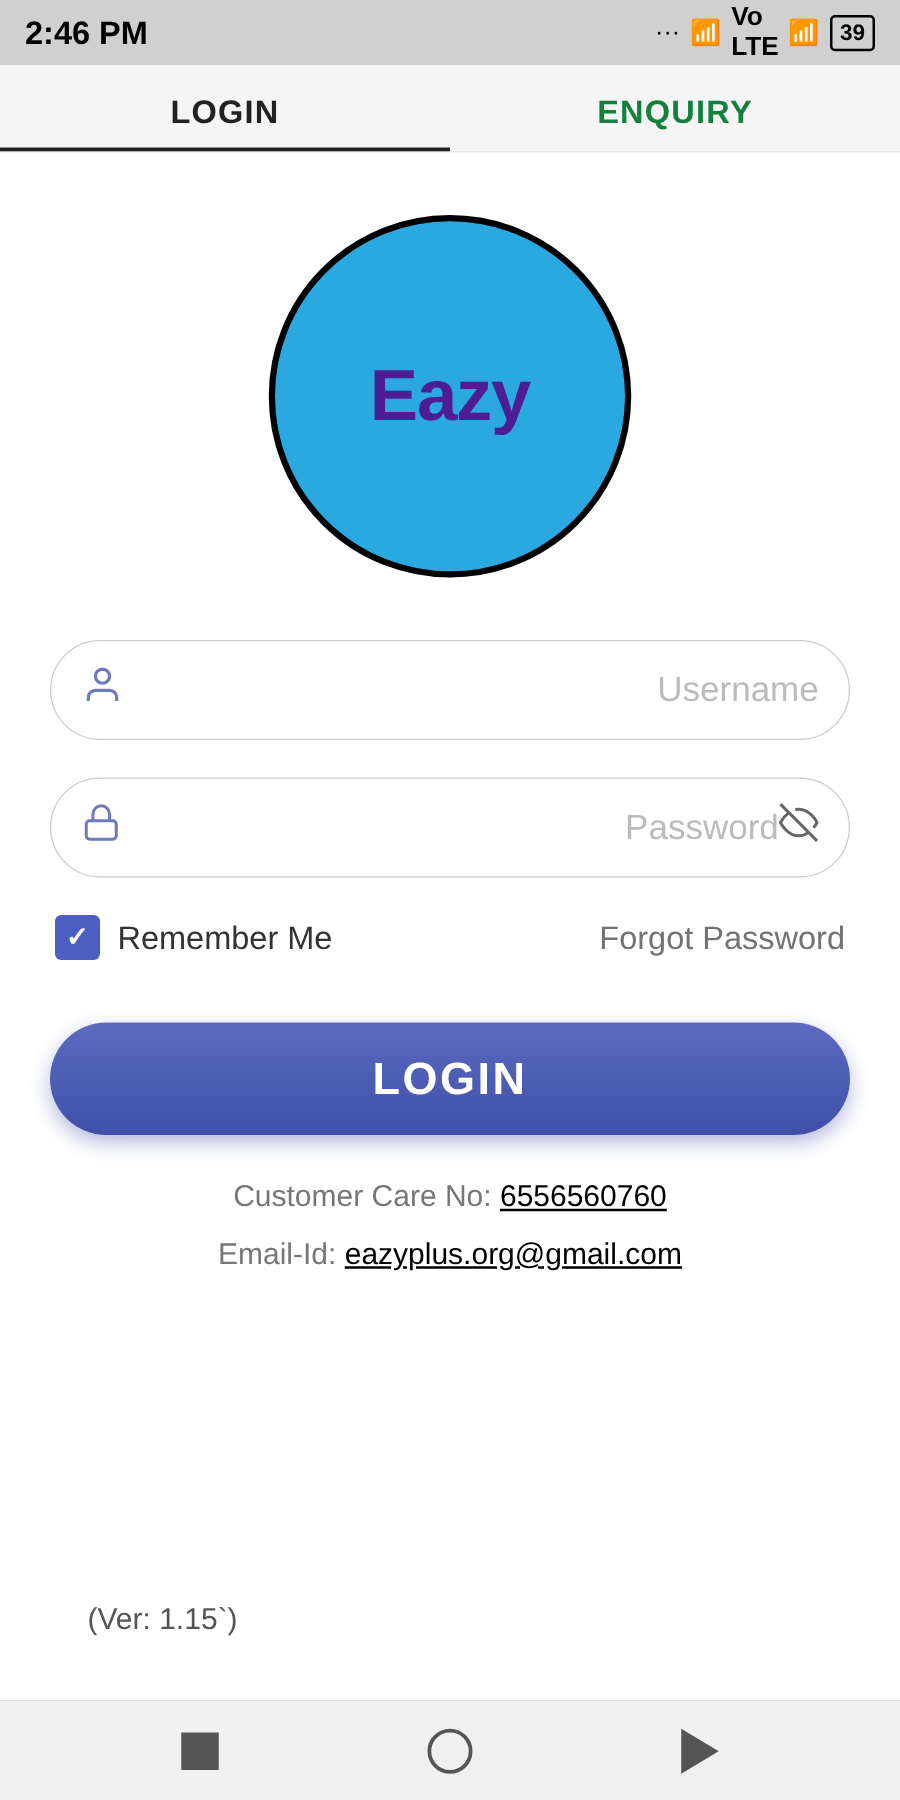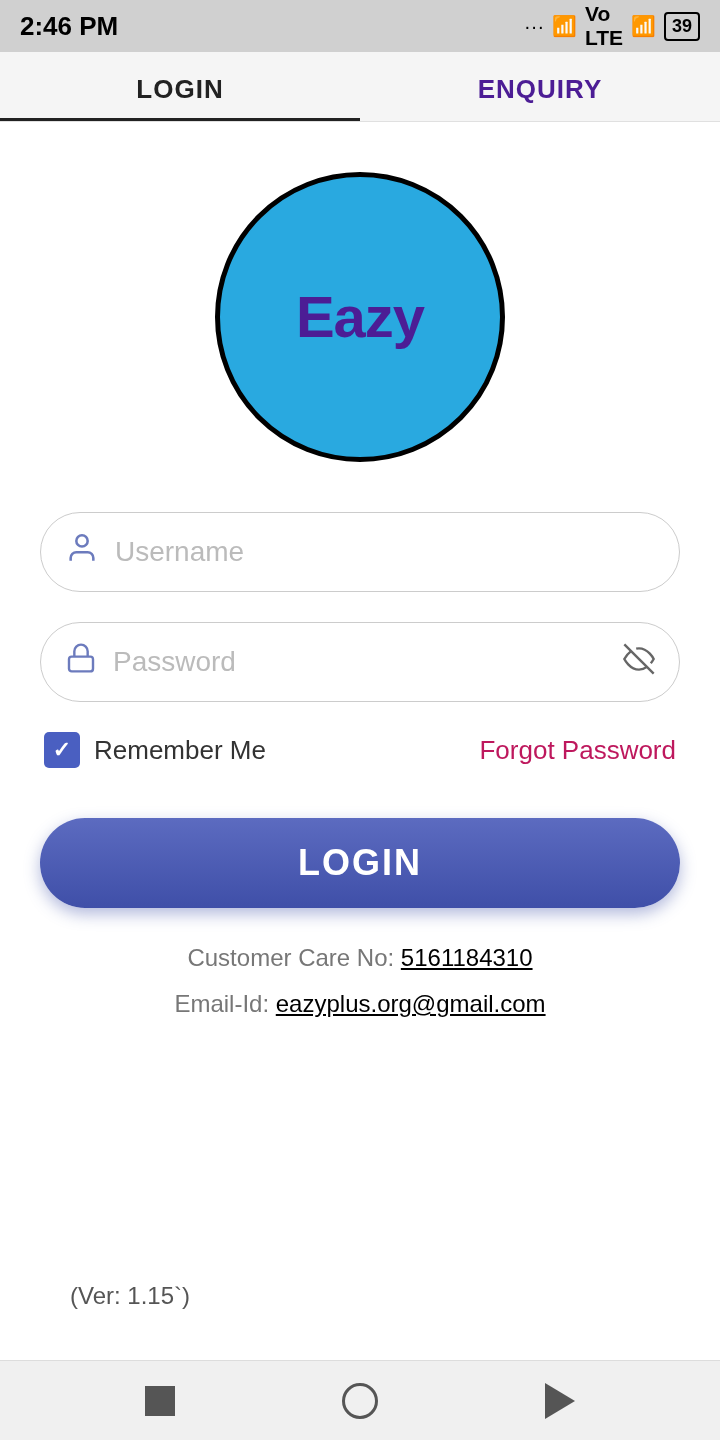--- a/index.html
+++ b/index.html
@@ -48,21 +48,21 @@
       display: flex;
       background: #f5f5f5;
       border-bottom: 1px solid #e0e0e0;
     }
     .tab {
       flex: 1;
       text-align: center;
       padding: 22px 0 16px;
       font-size: 26px;
       font-weight: 600;
-      color: #4c1d95;
+      color: #15803d;
       cursor: pointer;
       position: relative;
       letter-spacing: 1px;
     }
     .tab.active {
       color: #222;
       font-weight: 700;
     }
     .tab.active::after {
       content: '';
@@ -133,20 +133,21 @@
       color: #6c7bbd;
       font-size: 32px;
     }
     .input-field {
       flex: 1;
       border: none;
       outline: none;
       font-size: 28px;
       color: #999;
       background: transparent;
+      text-align: right;
     }
     .input-field::placeholder {
       color: #bbb;
     }
     .eye-icon {
       color: #555;
       font-size: 30px;
       cursor: pointer;
     }
 
@@ -178,21 +179,21 @@
       color: #fff;
       font-size: 22px;
       font-weight: bold;
     }
     .remember-label {
       font-size: 26px;
       color: #333;
     }
     .forgot-password {
       font-size: 26px;
-      color: #be185d;
+      color: #737373;
       cursor: pointer;
     }
 
     
     .login-button {
       width: 100%;
       height: 90px;
       background: linear-gradient(180deg, #5c6bc0 0%, #3f4fa8 100%);
       border: none;
       border-radius: 50px;
@@ -341,21 +342,21 @@
       <span class="remember-label">Remember Me</span>
     </div>
     <span class="forgot-password">Forgot Password</span>
   </div>
 
   <button class="login-button">LOGIN</button>
 
   <div class="contact-info">
     <div class="contact-line">
       <span>Customer Care No:</span>
-      <span class="contact-link">5161184310</span>
+      <span class="contact-link">6556560760</span>
     </div>
     <div class="contact-line">
       <span>Email-Id:</span>
       <span class="contact-link">eazyplus.org@gmail.com</span>
     </div>
   </div>
 
   <div class="version-text">(Ver: 1.15`)</div>
 
 </div>

